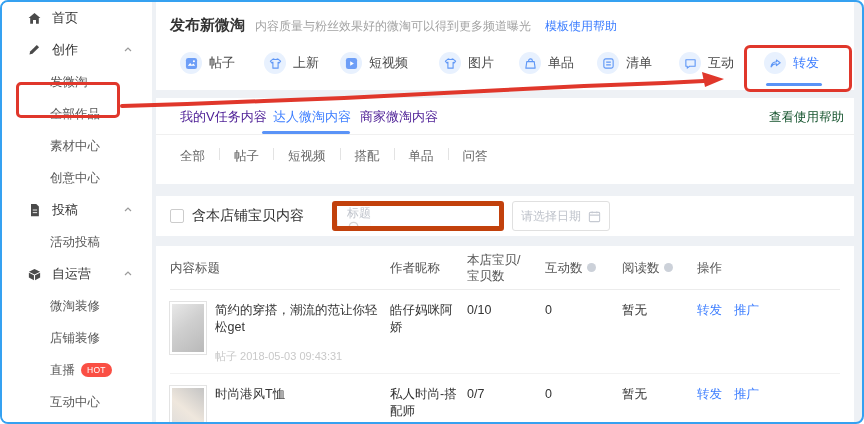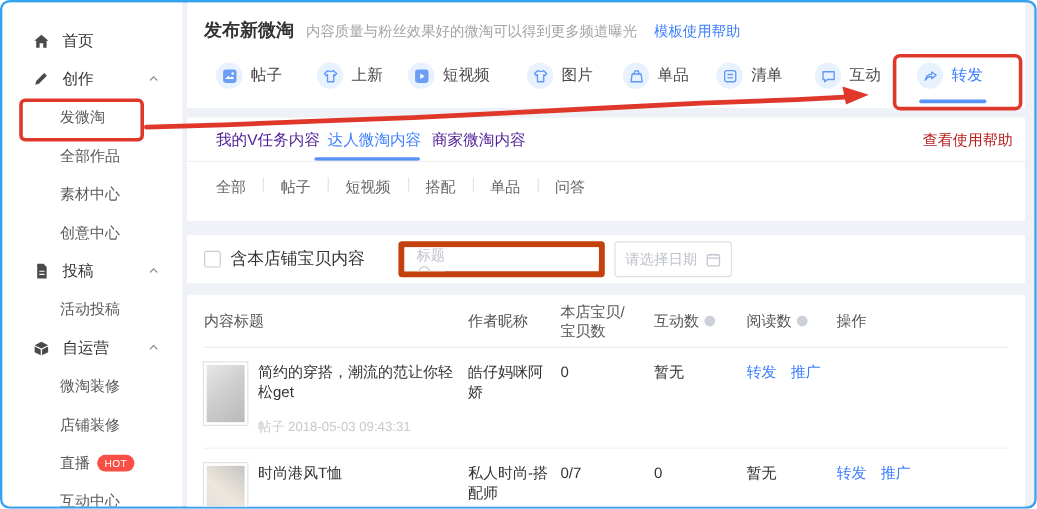--- a/index.html
+++ b/index.html
@@ -9,21 +9,21 @@
   #screen {
     position:relative; width:864px; height:424px;
     background:#eef1f5;
     border:2px solid #35a1f1; border-radius:8px;
     overflow:hidden;
   }
 
   
   .sidebar {
     position:absolute; left:0; top:0; width:150px; height:100%;
-    background:#fff; padding-top:16px; z-index:2;
+    background:#fff; z-index:2;
   }
   .side-item {
     height:32px; display:flex; align-items:center;
     padding-left:24px; cursor:pointer; position:relative;
   }
   .side-item .s-icon { width:16px; height:16px; margin-right:10px; display:flex; align-items:center; justify-content:center; }
   .side-item.group .s-label { font-size:13px; color:#333; }
   .side-item.sub { padding-left:48px; }
   .side-item.sub .s-label { font-size:12.5px; color:#595959; }
   .caret { position:absolute; right:20px; top:13px; }
@@ -97,21 +97,21 @@
     width:36px; height:52px; flex:0 0 auto; border:2px solid #fff; outline:1px solid #e3e3e3;
     background:linear-gradient(140deg,#e8e8e8 0%,#cfcfcf 45%,#b9b9b9 100%); cursor:pointer;
   }
   .thumb.collage { background:linear-gradient(40deg,#dadada 0%,#efe7dd 50%,#c4c4c4 100%); }
   .title-wrap { display:flex; flex-direction:column; min-height:62px; }
   .row-title { font-size:12.5px; color:#333; line-height:17px; }
   .row-meta { font-size:11px; color:#c9c9c9; margin-top:auto; padding-top:12px; white-space:nowrap; }
   .ops { display:flex; gap:12px; }
   .op-link { font-size:12.5px; color:#3d7eff; cursor:pointer; text-decoration:none; }
 
-  .right-help { position:absolute; right:18px; top:107px; font-size:12.5px; color:#b91c1c; z-index:3; cursor:pointer; text-decoration:none; }
+  .right-help { position:absolute; right:18px; top:107px; font-size:12.5px; color:#14532d; z-index:3; cursor:pointer; text-decoration:none; }
 
   
   .anno-box { position:absolute; border:3px solid #e0372b; z-index:6; pointer-events:none; }
   .anno-box.sidebar-box { left:14px; top:80px; width:104px; height:36px; border-radius:5px; }
   .anno-box.tab-box { left:742px; top:43px; width:108px; height:47px; border-radius:6px; }
   .anno-arrow { position:absolute; left:0; top:0; width:864px; height:424px; z-index:5; pointer-events:none; }
 
   svg.glyph { display:block; }
 </style>
 </head>
@@ -351,20 +351,21 @@
 
       <div class="tbl-row tbl-body-row">
         <div class="td title-cell">
           <div class="thumb"></div>
           <div class="title-wrap">
             <span class="row-title">简约的穿搭，潮流的范让你轻松get</span>
             <span class="row-meta">帖子 2018-05-03 09:43:31</span>
           </div>
         </div>
         <span class="td">皓仔妈咪阿娇</span>
+        <span class="td">0/10</span>
         <span class="td">0</span>
         <span class="td">暂无</span>
         <span class="td ops">
           <a class="op-link">转发</a>
           <a class="op-link">推广</a>
         </span>
       </div>
 
       <div class="tbl-row tbl-body-row">
         <div class="td title-cell">

